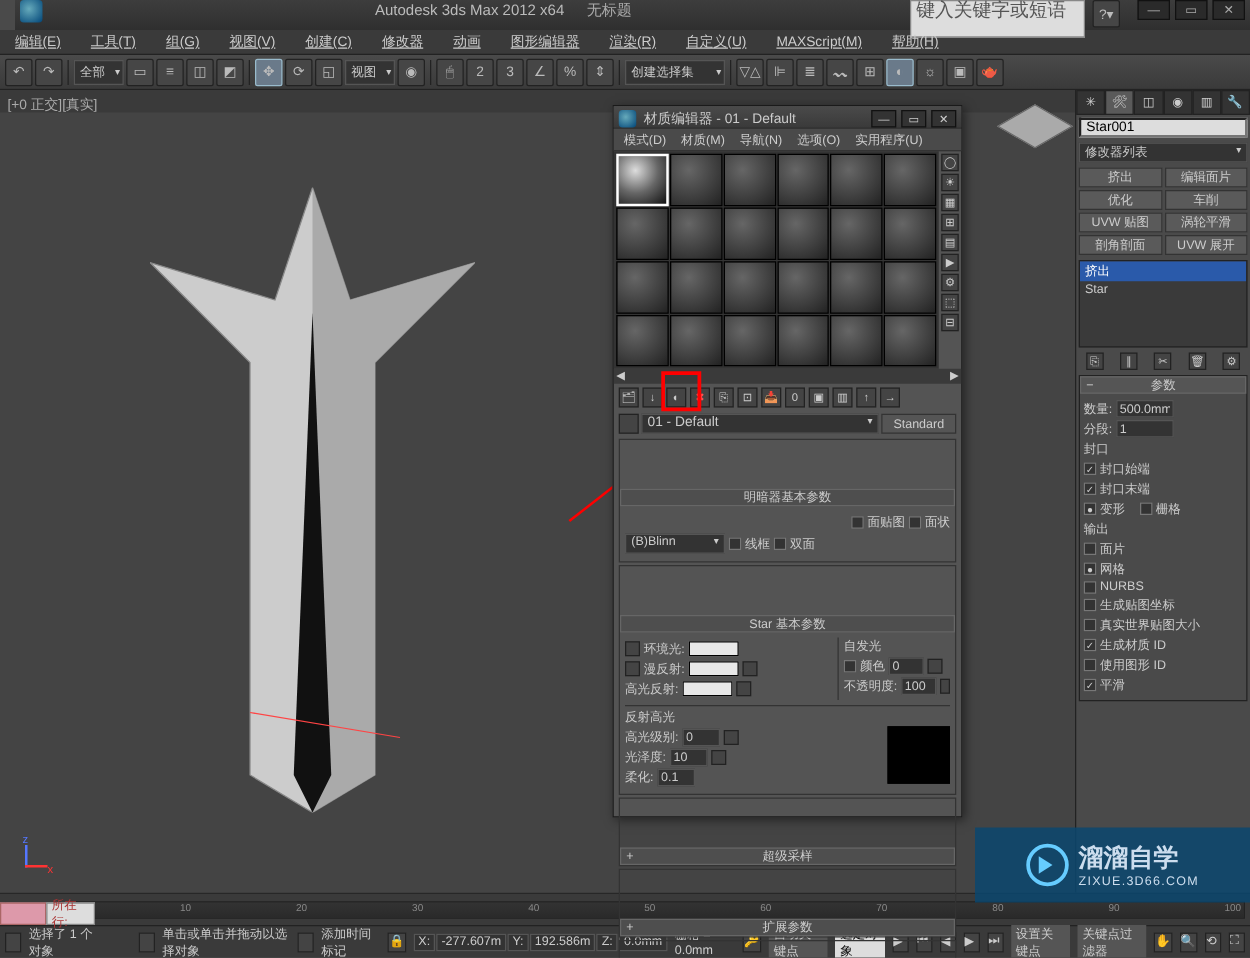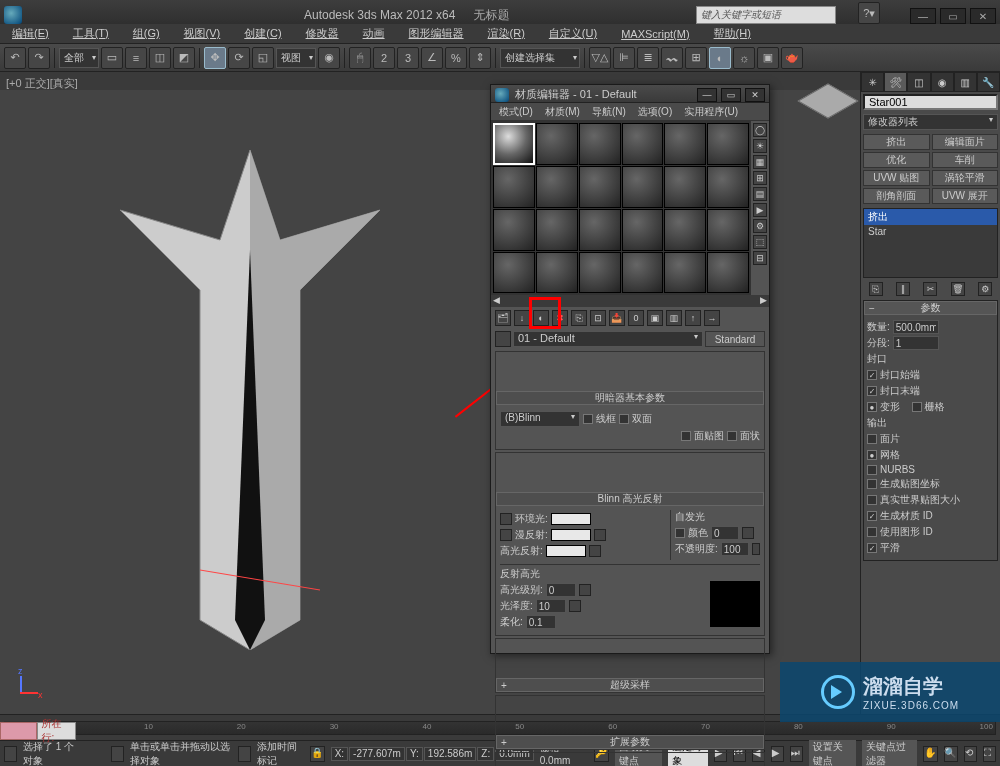--- a/index.html
+++ b/index.html
@@ -1,21 +1,21 @@
 <!DOCTYPE html>
 <html><head>
 <meta charset="utf-8">
 <style>
 * { box-sizing: border-box; margin: 0; padding: 0; font-family: "Microsoft YaHei", Arial, sans-serif; }
 body { width: 1000px; height: 766px; background: #4a4a4a; color: #ccc; font-size: 11px; overflow: hidden; position: relative; }
-.titlebar { height: 24px; background: linear-gradient(#3d3d3d,#2f2f2f); display: flex; align-items: flex-end; padding: 0 4px; gap: 22px; }
+.titlebar { height: 24px; background: linear-gradient(#3d3d3d,#2f2f2f); display: flex; align-items: flex-start; padding: 0 4px; gap: 6px; margin-left: 12px; }
 .app-icon { width: 18px; height: 18px; background: radial-gradient(circle at 40% 40%, #6ab,#047); border-radius: 3px; }
 .title { color: #bbb; font-size: 12px; flex: 0 0 auto; margin-left: 260px; }
 .title .untitled { color: #aaa; margin-left: 18px; }
-.searchbox { margin-left: auto; width: 140px; height: 18px; background: #ddd; border: 1px solid #888; color: #555; padding: 0 4px; font-size: 10px; line-height: 16px; font-style: italic; }
+.searchbox { margin-left: auto; width: 140px; height: 30px; background: #ddd; border: 1px solid #888; color: #555; padding: 0 4px; font-size: 15px; line-height: 16px; }
 .winctl { display: flex; gap: 4px; margin-left: 8px; }
 .winctl span { width: 26px; height: 16px; background: #2a2a2a; border: 1px solid #111; display: flex; align-items: center; justify-content: center; color: #aaa; font-size: 10px; }
 .menubar { height: 20px; background: #3a3a3a; display: flex; align-items: center; padding: 0 6px; gap: 12px; border-bottom: 1px solid #222; text-decoration: underline; }
 .menubar span { padding: 2px 6px; color: #ccc; }
 .toolbar { height: 28px; background: linear-gradient(#4a4a4a,#3a3a3a); display: flex; align-items: center; padding: 0 4px; gap: 2px; border-bottom: 1px solid #222; }
 .tbtn { width: 22px; height: 22px; background: #464646; border: 1px solid #222; border-radius: 2px; display: flex; align-items: center; justify-content: center; font-size: 11px; color: #bbb; }
 .tbtn.active { background: #6a7a8a; border-color: #9bc; }
 .tsep { width: 1px; height: 20px; background: #222; margin: 0 2px; }
 .tdrop { height: 20px; background: #333; border: 1px solid #555; padding: 0 14px 0 4px; font-size: 10px; display: flex; align-items: center; position: relative; }
 .tdrop::after { content: "▾"; position: absolute; right: 2px; font-size: 8px; }
@@ -367,37 +367,37 @@
     <span>→</span>
   </div>
   <div class="mat-name-row">
     <span class="pick"></span>
     <div class="nm">01 - Default</div>
     <div class="ty">Standard</div>
   </div>
   <div class="mat-roll">
     <div class="mat-roll-h">明暗器基本参数</div>
     <div class="mat-roll-b">
+      <div class="param-row" style="justify-content:flex-end">
+        <span class="chk"></span>
+          <label>面贴图</label>
+        <span class="chk"></span>
+          <label>面状</label>
+      </div>
       <div class="param-row">
         <div class="cmd-drop" style="width:80px">(B)Blinn</div>
         <span class="chk"></span>
           <label>线框</label>
         <span class="chk"></span>
           <label>双面</label>
       </div>
-      <div class="param-row" style="justify-content:flex-end">
-        <span class="chk"></span>
-          <label>面贴图</label>
-        <span class="chk"></span>
-          <label>面状</label>
-      </div>
     </div>
   </div>
   <div class="mat-roll">
-    <div class="mat-roll-h">Blinn 高光反射</div>
+    <div class="mat-roll-h">Star 基本参数</div>
     <div class="mat-roll-b">
       <div style="display:flex;gap:6px">
         <div style="flex:1">
           <div class="param-row">
               <span class="tiny"></span>
               <label>环境光:</label>
               <div class="swatch"></div>
             </div>
           <div class="param-row">
               <span class="tiny"></span>

